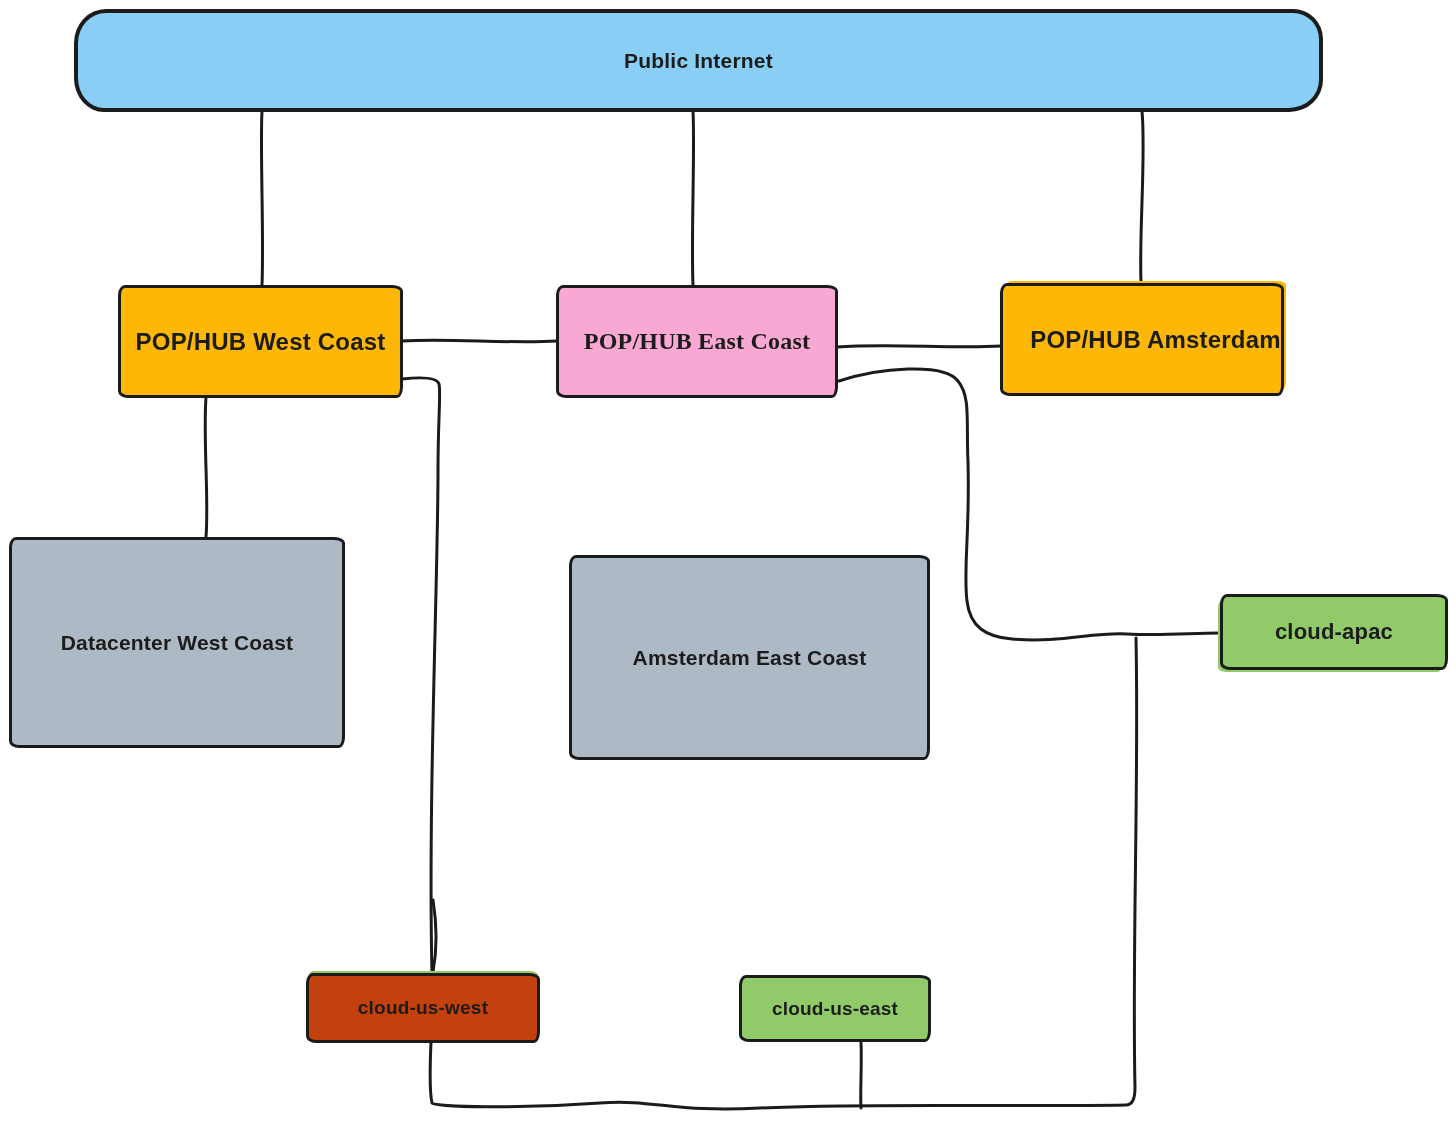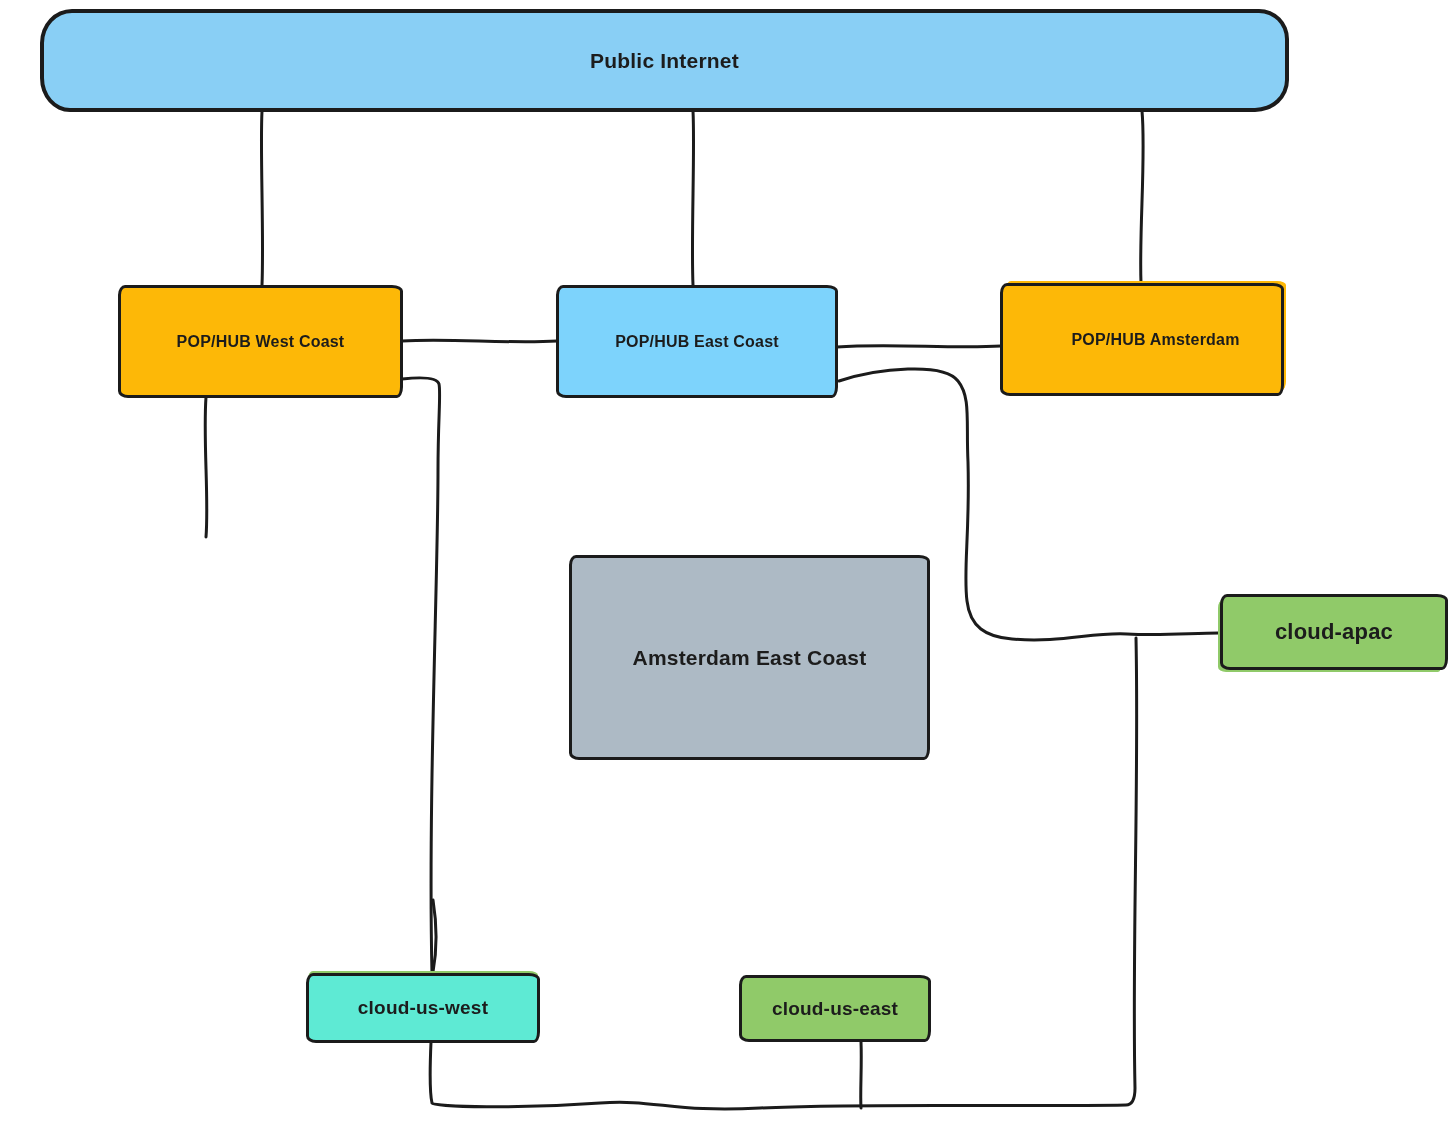--- a/index.html
+++ b/index.html
@@ -13,21 +13,21 @@
   svg.edges { position:absolute; left:0; top:0; width:1456px; height:1125px; }
   .edge { fill:none; stroke-width:3; stroke-linecap:round; stroke-linejoin:round; }
 
   .node {
     position:absolute;
     box-sizing:border-box;
     display:flex; align-items:center; justify-content:center;
     border:3px solid #1b1b1b;
     color:#1c1c1c;
     font-weight:700;
-    font-size:16px;
+    font-size:24px;
     letter-spacing:0.2px;
     text-align:center;
   }
   
   .node { border-radius: 7px 11px 6px 10px / 10px 6px 11px 7px; }
 
   .internet-bar {
     left:40px; top:9px; width:1249px; height:103px;
     border-radius: 32px 30px 34px 30px / 34px 30px 32px 34px;
     border-width:4px;
@@ -73,46 +73,49 @@
 
     <path class="edge" stroke-width="2" d="M433,900 C437,925 437,950 433,972" stroke="#1b1b1b"></path>
 
     <path class="edge" d="M431,1042 C430,1065 429,1090 432,1103 C434,1107 520,1109 600,1103 C655,1099 675,1113 760,1108 C860,1103 1010,1107 1126,1105 C1132,1105 1135,1099 1135,1088 C1132,950 1139,780 1136,638" stroke="#1b1b1b"></path>
 
     <path class="edge" d="M861,1042 C862,1065 860,1092 861,1108" stroke="#1b1b1b"></path>
 
     <path class="edge" d="M839,381 C878,368 944,362 958,381 C971,397 966,422 968,462 C970,532 963,572 967,601 C970,627 986,637 1012,639 C1062,643 1092,632 1127,634 C1162,636 1192,633 1219,633" stroke="#1b1b1b"></path>
   </svg>
 
-  <div class="node internet-bar" style="background-color: rgb(137, 207, 245); --fill: #89cff5; border-color: rgb(27, 27, 27); color: rgb(28, 28, 28);">
+  <div class="node internet-bar" style="background-color: rgb(137, 207, 245); --fill: #89cff5; border-color: rgb(27, 27, 27); color: rgb(28, 28, 28); margin-left: 34px;">
     <span>Public Internet</span>
   </div>
 
   <div class="node pop-west" style="background-color: rgb(253, 184, 7); --fill: #fdb807; border-color: rgb(27, 27, 27); color: rgb(28, 28, 28);">
     <span>POP/HUB West Coast</span>
   </div>
 
-  <div class="node pop-east" style="background-color: #7dd3fc; --fill: #fdb807; border-color: rgb(27, 27, 27); color: rgb(28, 28, 28);">
+  <div class="node pop-east" style="background-color: #f9a8d4; --fill: #fdb807; border-color: rgb(27, 27, 27); color: rgb(28, 28, 28); font-family: Liberation Serif, serif;">
     <span>POP/HUB East Coast</span>
   </div>
 
   <div class="node pop-ams offset-tr" style="background-color: rgb(253, 184, 7); --fill: #fdb807; border-color: rgb(27, 27, 27); color: rgb(28, 28, 28);">
     <span>POP/HUB Amsterdam</span>
   </div>
 
+  <div class="node dc-west" style="background-color: rgb(173, 186, 197); --fill: #adbac5; border-color: rgb(27, 27, 27); color: rgb(28, 28, 28);">
+    <span>Datacenter West Coast</span>
+  </div>
 
   <div class="node dc-east" style="background-color: rgb(173, 186, 197); --fill: #adbac5; border-color: rgb(27, 27, 27); color: rgb(28, 28, 28);">
     <span>Amsterdam East Coast</span>
   </div>
 
   <div class="node cloud-apac offset-bl" style="background-color: rgb(144, 202, 105); --fill: #90ca69; border-color: rgb(27, 27, 27); color: rgb(28, 28, 28);">
     <span>cloud-apac</span>
   </div>
 
-  <div class="node cloud-us-west offset-t" style="background-color: #5eead4; --fill: #90ca69; border-color: rgb(27, 27, 27); color: rgb(28, 28, 28);">
+  <div class="node cloud-us-west offset-t" style="background-color: #c2410c; --fill: #90ca69; border-color: rgb(27, 27, 27); color: rgb(28, 28, 28);">
     <span>cloud-us-west</span>
   </div>
 
   <div class="node cloud-us-east" style="background-color: rgb(144, 202, 105); --fill: #90ca69; border-color: rgb(27, 27, 27); color: rgb(28, 28, 28);">
     <span>cloud-us-east</span>
   </div>
 
 </div>
 
 </body></html>

